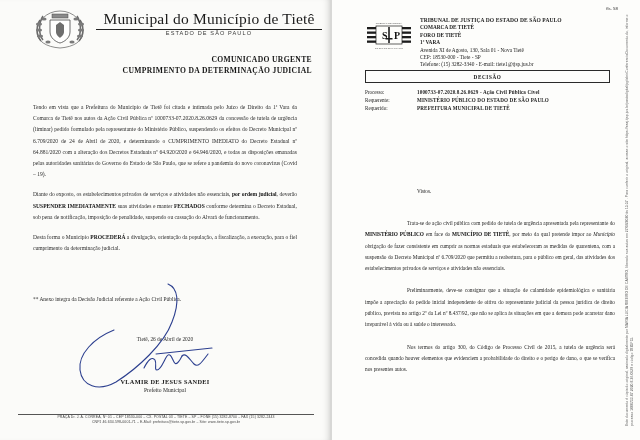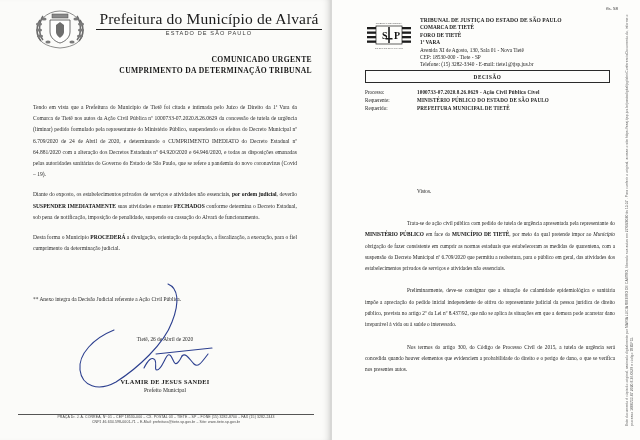--- a/index.html
+++ b/index.html
@@ -253,26 +253,26 @@
           <ellipse cx="46" cy="11" rx="2.6" ry="1.5"></ellipse>
           <ellipse cx="18" cy="34" rx="2.6" ry="1.5"></ellipse>
           <ellipse cx="42" cy="34" rx="2.6" ry="1.5"></ellipse>
         </g>
         <path d="M20 12 L40 12 L40 24 C40 30 34 34 30 35 C26 34 20 30 20 24 Z" fill="#ffffff" stroke="#4a4a4a" stroke-width="0.8"></path>
         <path d="M26 17 L30 14 L34 17 L34 24 C34 27 31 29 30 30 C29 29 26 27 26 24 Z" fill="#6e6e6e"></path>
         <rect x="22" y="6" width="16" height="4" fill="#8a8a8a" stroke="#4a4a4a" stroke-width="0.5"></rect>
       </svg>
     </div>
 
-    <div class="head-title">Prefeitura do Município de Alvará</div>
+    <div class="head-title">Municipal do Município de Tietê</div>
     <div class="head-sub">ESTADO DE SÃO PAULO</div>
 
     <div class="comunicado">
       <div>COMUNICADO URGENTE</div>
-      <div>CUMPRIMENTO DA DETERMINAÇÃO TRIBUNAL</div>
+      <div>CUMPRIMENTO DA DETERMINAÇÃO JUDICIAL</div>
     </div>
 
     <div class="body-left">
       <p><span>Tendo em vista que a Prefeitura do Município de Tietê foi citada e intimada pelo Juízo de Direito da 1ª Vara da Comarca de Tietê nos autos da Ação Civil Pública nº 1000733-07.2020.8.26.0629 da concessão de tutela de urgência (liminar) pedido formulado pela representante do Ministério Público, suspendendo os efeitos do Decreto Municipal nº 6.709/2020 de 24 de Abril de 2020, e determinando o CUMPRIMENTO IMEDIATO do Decreto Estadual nº 64.881/2020 com a alteração dos Decretos Estaduais nº 64.920/2020 e 64.946/2020, e todas as disposições emanadas pelas autoridades sanitárias do Governo do Estado de São Paulo, que se refere a pandemia do novo coronavírus (Covid – 19).</span></p>
       <p><span>Diante do exposto, os estabelecimentos privados de serviços e atividades não essenciais, </span><b>por ordem judicial</b><span>, deverão </span><b>SUSPENDER IMEDIATAMENTE</b><span> suas atividades e manter </span><b>FECHADOS</b><span> conforme determina o Decreto Estadual, sob pena de notificação, imposição de penalidade, suspendo ou cassação do Alvará de funcionamento.</span></p>
       <p><span>Desta forma o Município </span><b>PROCEDERÁ</b><span> a divulgação, orientação da população, a fiscalização, a execução, para o fiel cumprimento da determinação judicial.</span></p>
     </div>
 
     <div class="anexo">** Anexo integra da Decisão Judicial referente a Ação Civil Pública.</div>
     <div class="local-data">Tietê, 26 de Abril de 2020</div>

